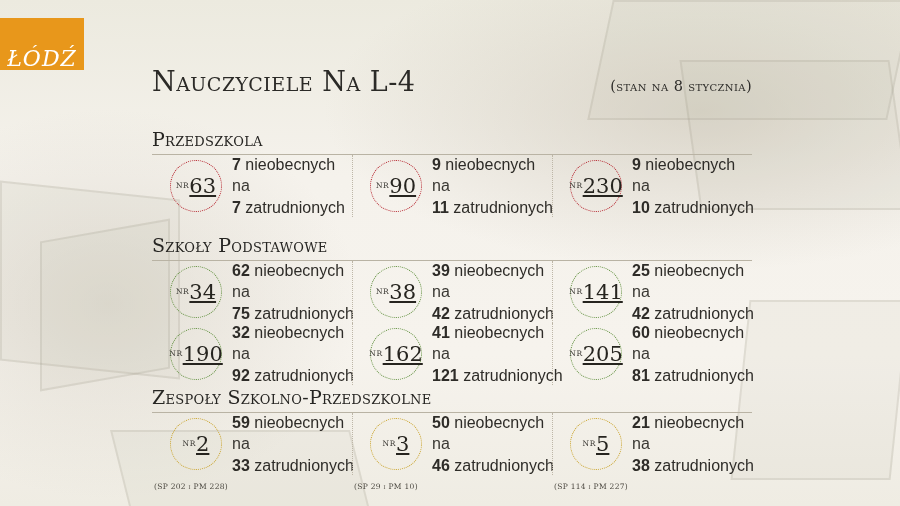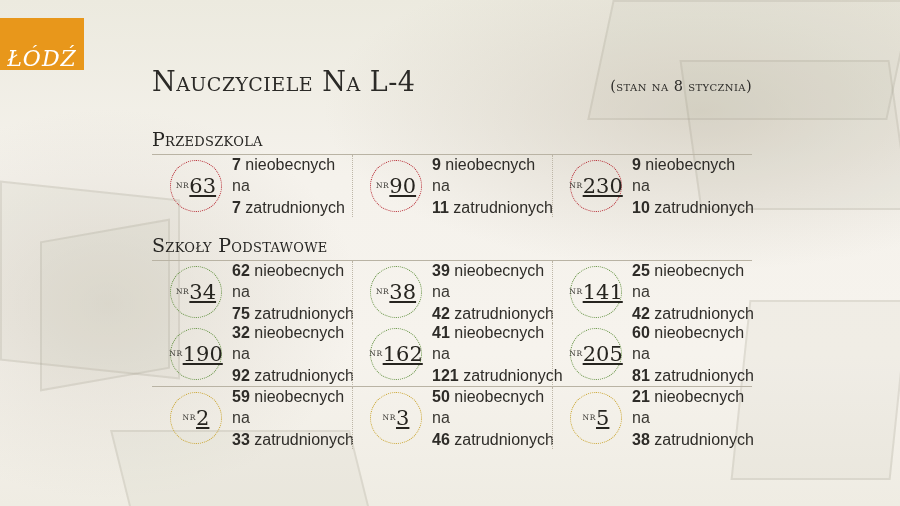--- a/index.html
+++ b/index.html
@@ -295,20 +295,21 @@
                 <div><b>60</b><span> nieobecnych</span></div>
                 <div class="na">na</div>
                 <div><b>81</b><span> zatrudnionych</span></div>
               </div>
             </div>
             <div class="divider-v" style="left: 200px;"></div>
             <div class="divider-v" style="left: 400px;"></div>
           </div>
         </div>
         <div class="section" style="top: 346px;">
+          <div class="section-title">Zespoły Szkolno-Przedszkolne</div>
           <div class="rule"></div>
           <div class="row" style="position: relative;">
             <div class="cell">
               <div class="badge gold">
                 <span class="nr">NR</span>
                 <span class="num">2</span>
               </div>
               <div class="stats">
                 <div><b>59</b><span> nieobecnych</span></div>
                 <div class="na">na</div>
@@ -333,17 +334,22 @@
               </div>
               <div class="stats">
                 <div><b>21</b><span> nieobecnych</span></div>
                 <div class="na">na</div>
                 <div><b>38</b><span> zatrudnionych</span></div>
               </div>
             </div>
             <div class="divider-v" style="left: 200px;"></div>
             <div class="divider-v" style="left: 400px;"></div>
           </div>
+          <div class="notes-row">
+            <div class="note-cell"><span class="note">(SP 202 i PM 228)</span></div>
+            <div class="note-cell"><span class="note">(SP 29 i PM 10)</span></div>
+            <div class="note-cell"><span class="note">(SP 114 i PM 227)</span></div>
+          </div>
         </div>
       </div>
 
   </div>
 </div>
 
 </body></html>

